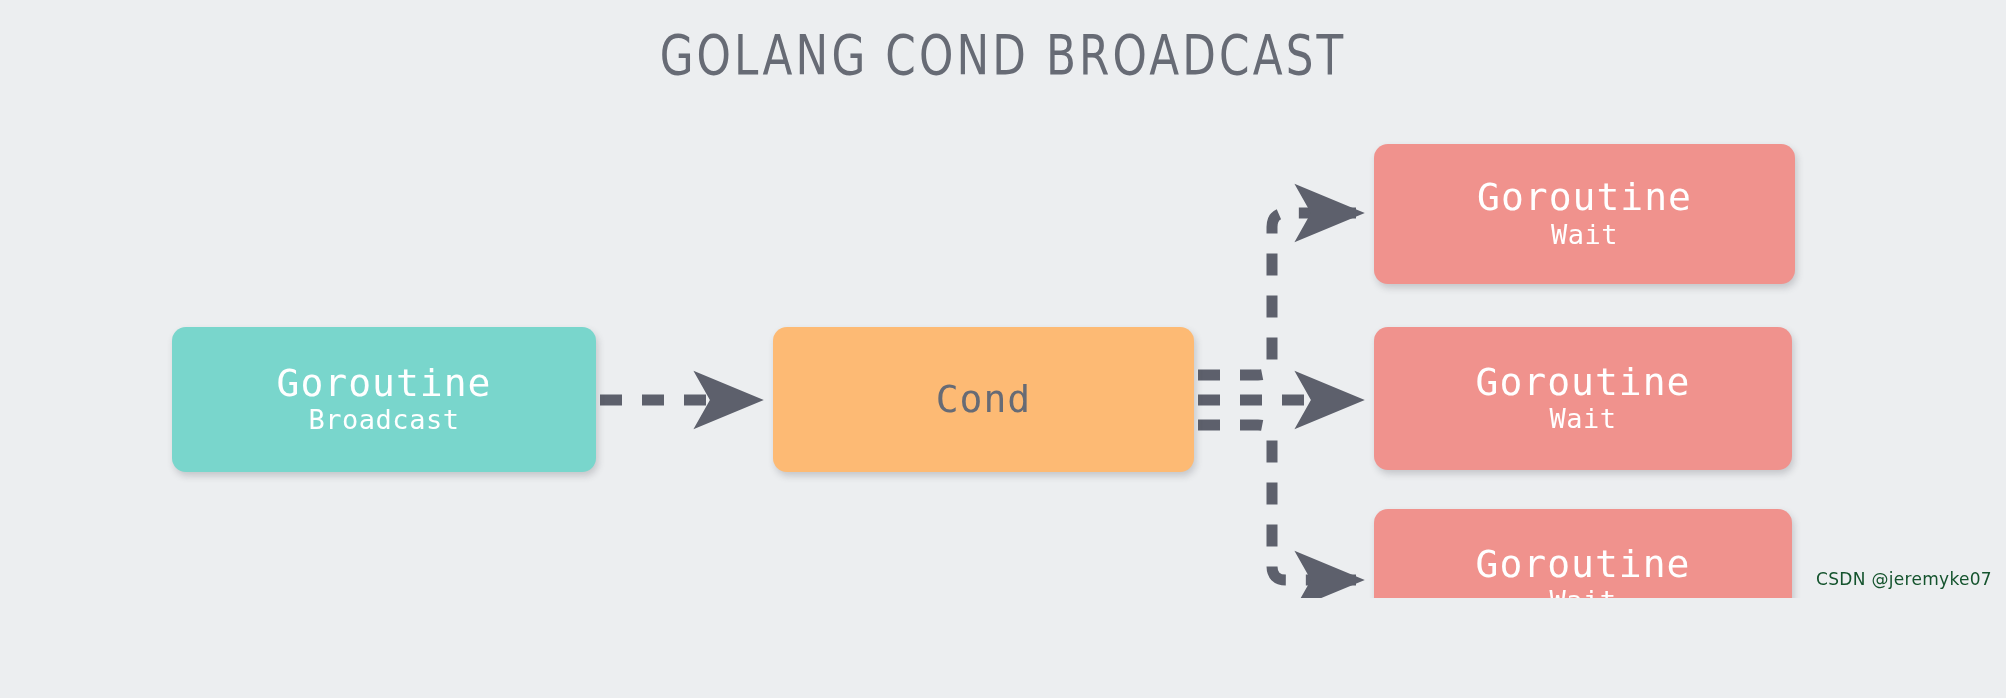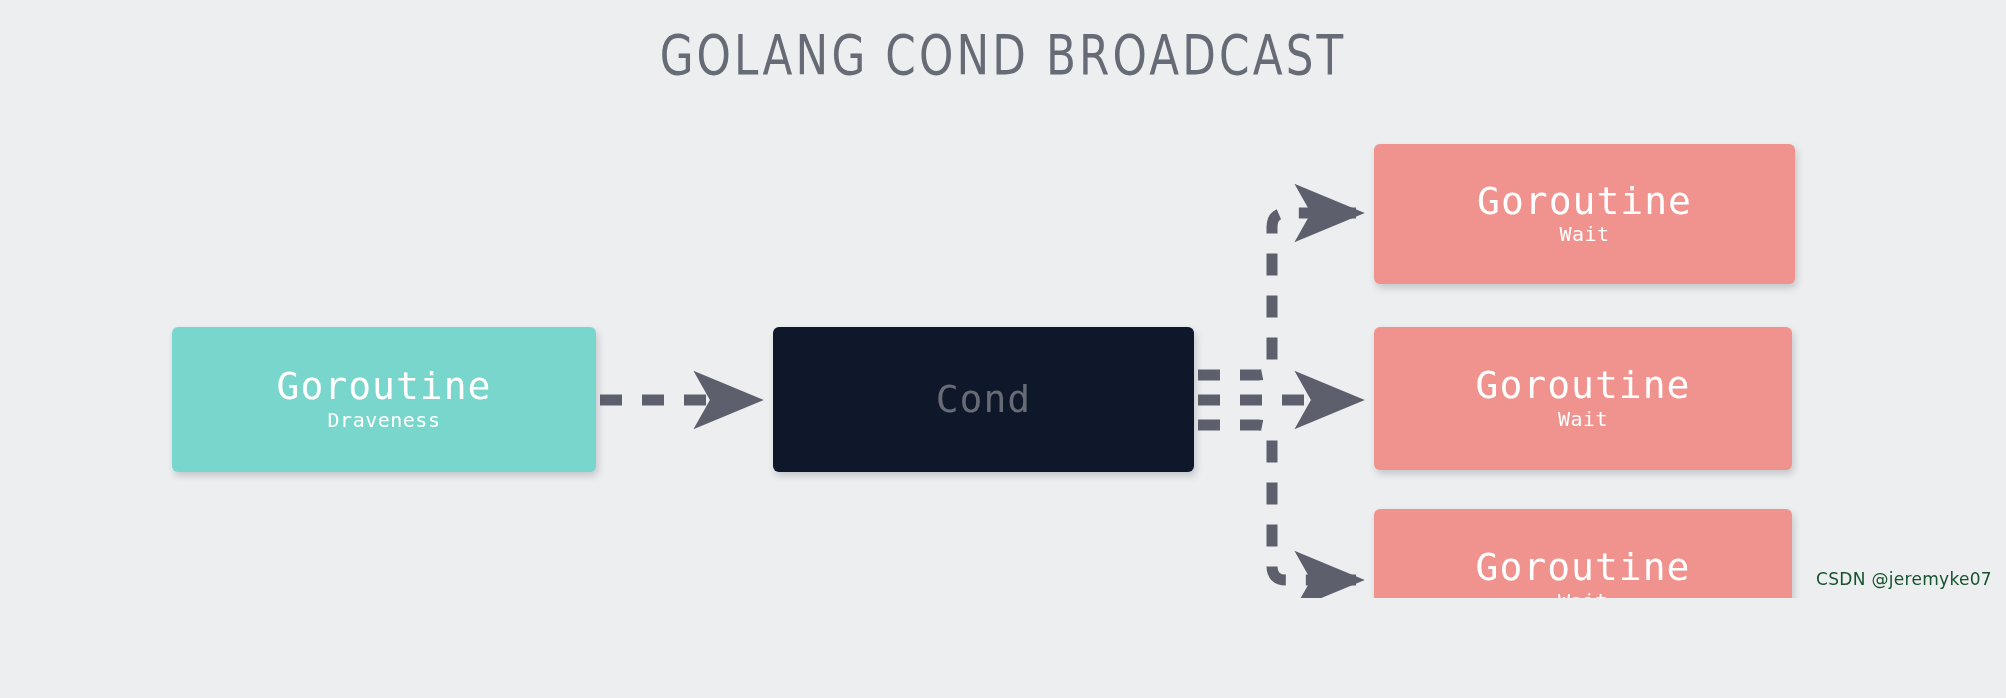--- a/index.html
+++ b/index.html
@@ -42,44 +42,44 @@
     text-align: center;
     font-family: "DejaVu Sans Mono", monospace;
     font-size: 19px;
     letter-spacing: 1px;
     color: #a6abaf;
   }
 
   
   .node {
     position: absolute;
-    border-radius: 6px;
+    border-radius: 14px;
     box-shadow: 2px 4px 7px rgba(60,60,70,0.22);
     display: flex;
     flex-direction: column;
     align-items: center;
     justify-content: center;
     box-sizing: border-box;
   }
   .node .main {
     font-family: "DejaVu Sans Mono", monospace;
     font-size: 38px;
     letter-spacing: 1px;
     line-height: 1.05;
   }
   .node .sub {
     font-family: "DejaVu Sans Mono", monospace;
-    font-size: 20px;
+    font-size: 27px;
     letter-spacing: 0.5px;
     margin-top: 1px;
   }
   .node.single .main { margin: 0; }
 
   .node-teal  { background: #79d6cc; color: #ffffff; }
-  .node-amber { background: #0f172a; color: #676b75; }
+  .node-amber { background: #fdba74; color: #676b75; }
   .node-pink  { background: #f0928d; color: #ffffff; }
 
   
   #node-broadcast { left: 172px; top: 327px; width: 424px; height: 145px; }
   #node-cond      { left: 773px; top: 327px; width: 421px; height: 145px; }
   #node-wait-1    { left: 1374px; top: 144px; width: 421px; height: 140px; }
   #node-wait-2    { left: 1374px; top: 327px; width: 418px; height: 143px; }
   #node-wait-3    { left: 1374px; top: 509px; width: 418px; height: 143px; }
 
   
@@ -121,21 +121,21 @@
 
     <path d="M 1198 375 L 1258 375 Q 1272 375 1272 361 L 1272 227 Q 1272 213 1286 213 L 1356 213" fill="none" stroke="#5d606c" stroke-width="11" stroke-dasharray="22 20" stroke-linecap="butt" marker-end="url(#arrowhead)"></path>
 
     <path d="M 1198 400 L 1356 400" fill="none" stroke="#5d606c" stroke-width="11" stroke-dasharray="22 20" stroke-linecap="butt" marker-end="url(#arrowhead)"></path>
 
     <path d="M 1198 425 L 1258 425 Q 1272 425 1272 439 L 1272 566 Q 1272 580 1286 580 L 1356 580" fill="none" stroke="#5d606c" stroke-width="11" stroke-dasharray="22 20" stroke-linecap="butt" marker-end="url(#arrowhead)"></path>
   </svg>
 
   <div id="node-broadcast" class="node node-teal">
     <div class="main">Goroutine</div>
-    <div class="sub">Draveness</div>
+    <div class="sub">Broadcast</div>
   </div>
 
   <div id="node-cond" class="node node-amber single">
     <div class="main">Cond</div>
   </div>
 
   <div id="node-wait-1" class="node node-pink">
     <div class="main">Goroutine</div>
     <div class="sub">Wait</div>
   </div>

